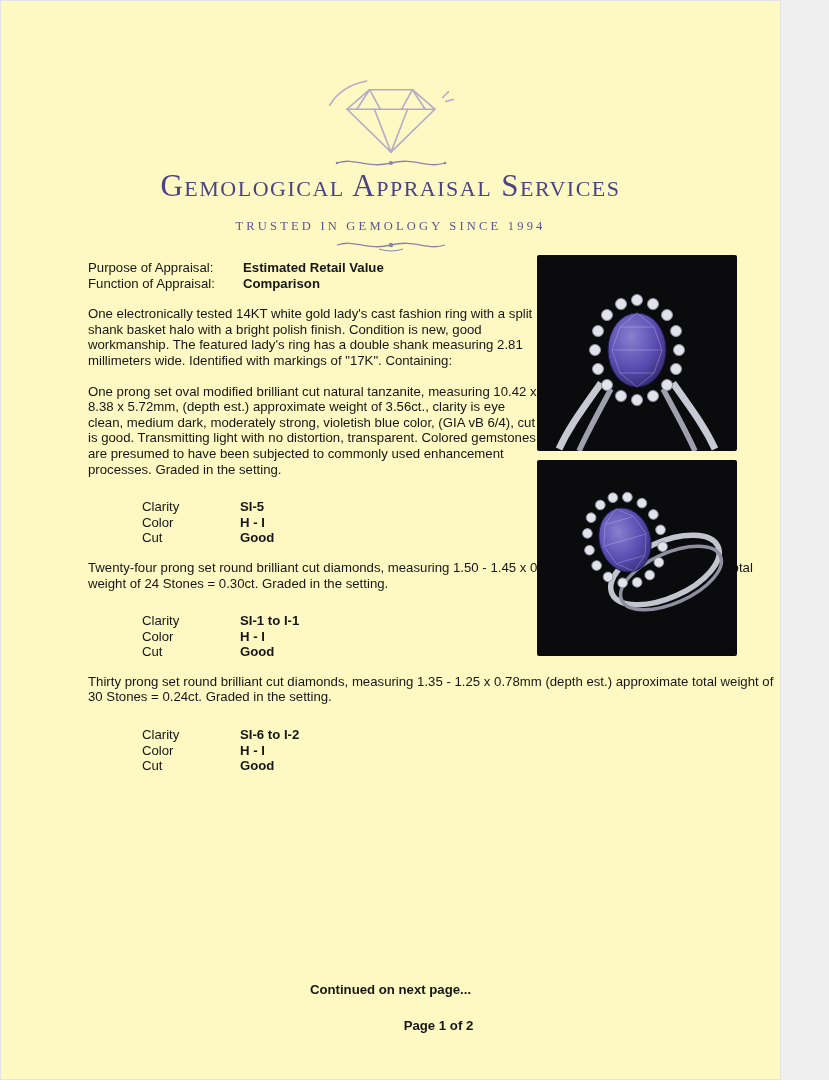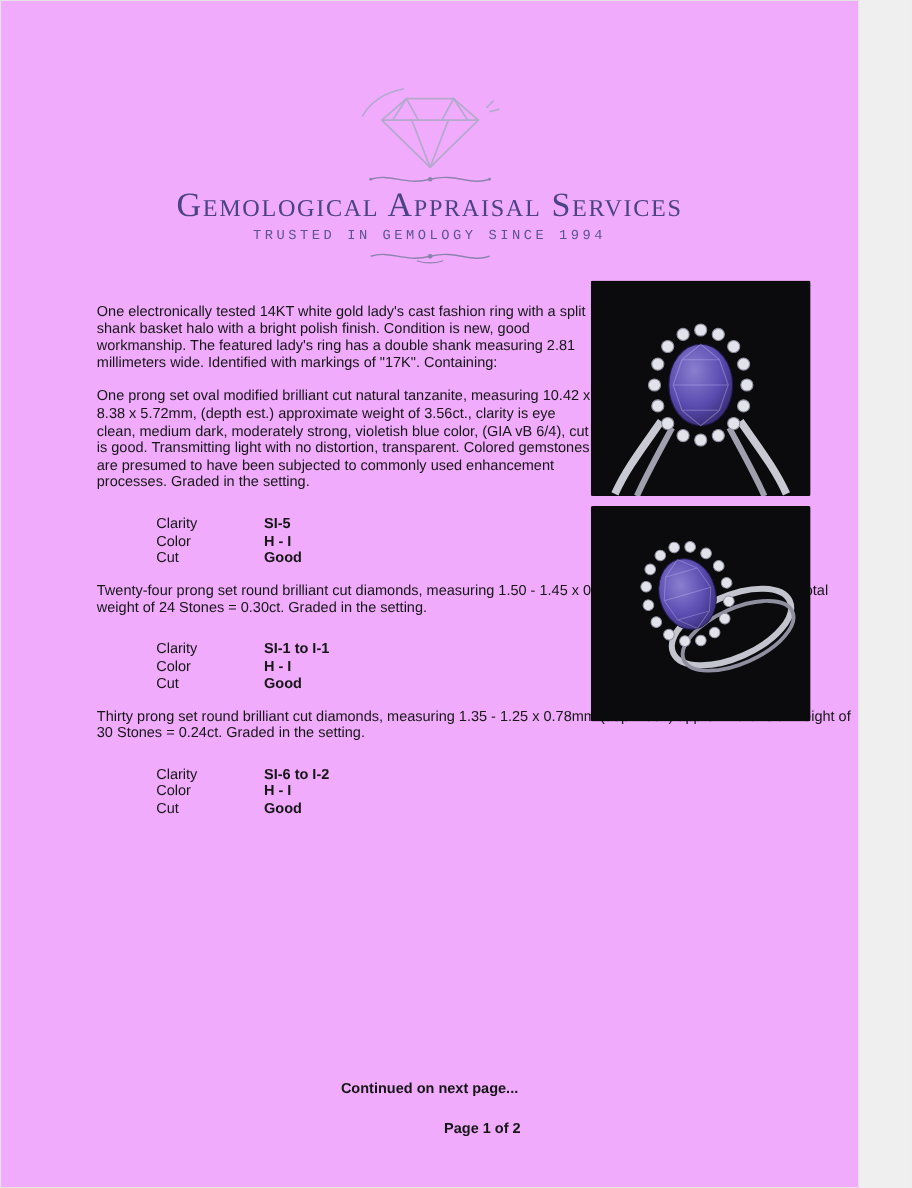--- a/index.html
+++ b/index.html
@@ -1,45 +1,45 @@
 <!DOCTYPE html>
 <html><head>
 <meta charset="utf-8">
 <style>
   html,body { margin:0; padding:0; background:#efefef; }
   .sheet {
     position:relative;
     width:781px; height:1080px;
-    background:#f0abfc;
+    background:#fef9c3;
     box-shadow: inset 0 0 0 1px #e3e3e3;
     font-family:"Liberation Sans", sans-serif;
     font-size:13.2px;
     line-height:15.6px;
     color:#161616;
     overflow:hidden;
   }
 
   
   .logo-block { position:absolute; top:78px; left:0; width:100%; text-align:center; }
   .diamond-wrap { height:78px; }
   .logo-title {
     font-family:"Liberation Serif", serif;
     font-variant:small-caps;
     font-size:31px;
     line-height:32px;
     letter-spacing:1.5px;
     color:#4b4386;
   }
   .logo-subtitle {
-    font-family:Liberation Mono, monospace;
+    font-family:Liberation Serif, serif;
     font-size:12.5px;
     line-height:16px;
     letter-spacing:3.2px;
     color:#5d5392;
-    margin-top:4px;
+    margin-top:16px;
   }
   .flourish { display:block; margin:0 auto; }
 
   
   .content { position:absolute; top:260px; left:88px; width:702px; }
   .text-top { width:449px; }
 
   .meta-row { display:flex; }
   .meta-label { width:155px; }
   .meta-value { font-weight:bold; }
@@ -102,20 +102,30 @@
       <path d="M6,8 C24,2 36,14 60,8 C84,2 96,14 114,8" stroke="#8c84ad" stroke-width="1.3" fill="none"></path>
       <circle cx="60" cy="8" r="2.2" fill="#8c84ad"></circle>
       <path d="M48,12 Q60,16 72,12" stroke="#8c84ad" stroke-width="1" fill="none"></path>
     </svg>
   </div>
 
   <div class="content">
 
     <div class="text-top">
 
+      <div class="appraisal-meta">
+        <div class="meta-row">
+          <span class="meta-label">Purpose of Appraisal:</span>
+          <span class="meta-value">Estimated Retail Value</span>
+        </div>
+        <div class="meta-row">
+          <span class="meta-label">Function of Appraisal:</span>
+          <span class="meta-value">Comparison</span>
+        </div>
+      </div>
 
       <p class="para">One electronically tested 14KT white gold lady's cast fashion ring with a split shank basket halo with a bright polish finish. Condition is new, good workmanship. The featured lady's ring has a double shank measuring 2.81 millimeters wide. Identified with markings of "17K".  Containing:</p>
       <p class="para">One prong set oval modified brilliant cut natural tanzanite, measuring 10.42 x 8.38 x 5.72mm, (depth est.) approximate weight of 3.56ct., clarity is eye clean, medium dark, moderately strong, violetish blue color, (GIA vB 6/4), cut is good. Transmitting light with no distortion, transparent. Colored gemstones are presumed to have been subjected to commonly used enhancement processes. Graded in the setting.</p>
 
       <div class="grading">
         <div class="g-row">
           <span class="g-label">Clarity</span>
           <span class="g-value">SI-5</span>
         </div>
         <div class="g-row">

